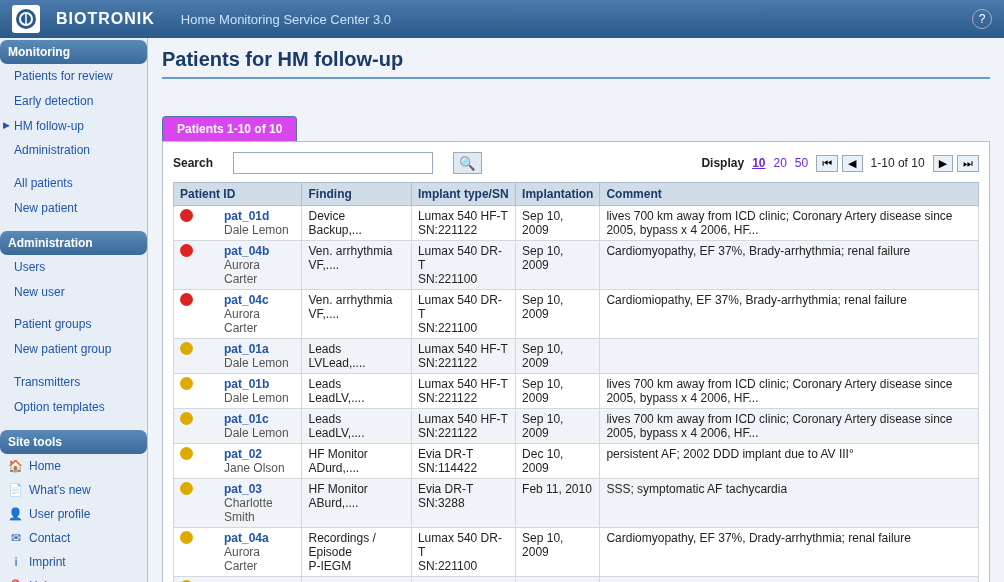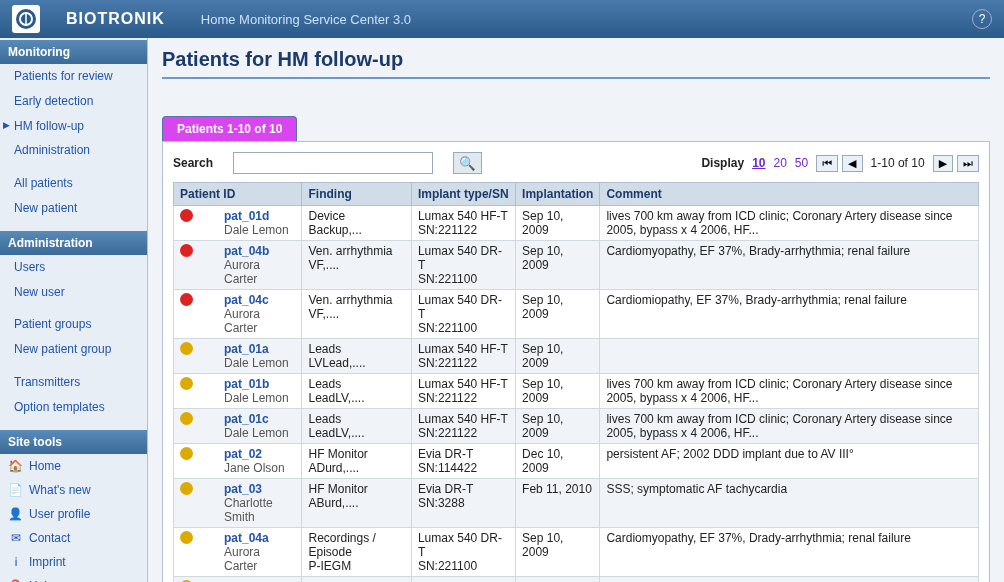--- a/index.html
+++ b/index.html
@@ -10,21 +10,21 @@
       background: linear-gradient(to bottom, #4a7aab, #2a5a8a);
       height: 38px;
       display: flex;
       align-items: center;
       padding: 0 12px;
       justify-content: space-between;
     }
     #header .logo-area {
       display: flex;
       align-items: center;
-      gap: 26px;
+      gap: 16px;
     }
     #header .logo-text {
       color: white;
       font-size: 16px;
       font-weight: bold;
       letter-spacing: 1px;
     }
     #header .logo-icon {
       width: 28px;
       height: 28px;
@@ -70,20 +70,21 @@
       overflow-y: auto;
       padding-bottom: 10px;
     }
     .sidebar-section-header {
       background: linear-gradient(to bottom, #5a8ab8, #3a6a98);
       color: white;
       font-size: 12px;
       font-weight: bold;
       padding: 5px 8px;
       margin-top: 2px;
+      border-radius: 7px;
     }
     .sidebar-item {
       padding: 4px 8px 4px 14px;
       color: #2255aa;
       cursor: pointer;
       font-size: 12px;
       line-height: 1.4;
     }
     .sidebar-item.arrow-active {
       position: relative;

